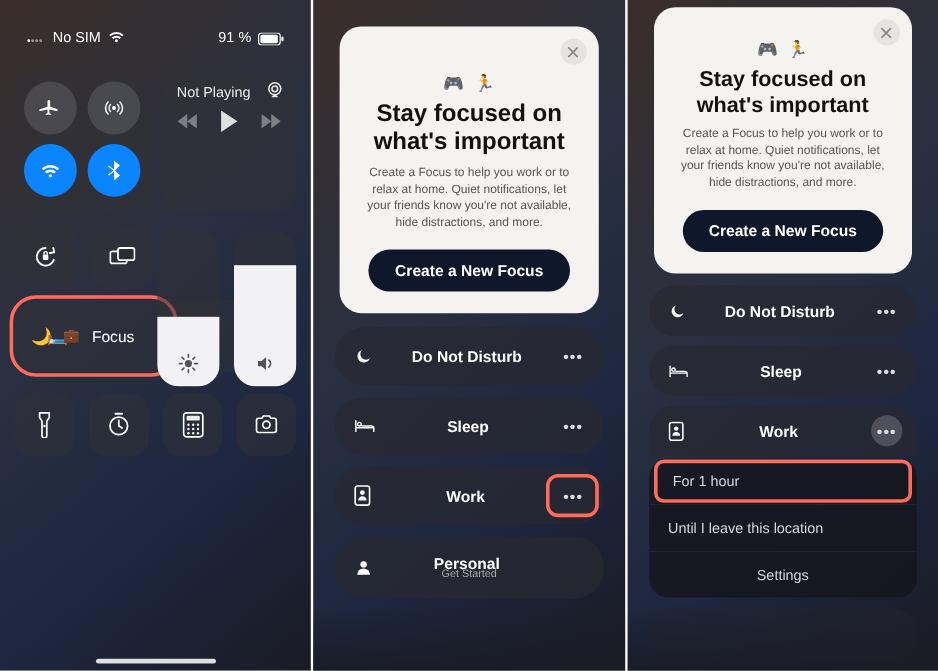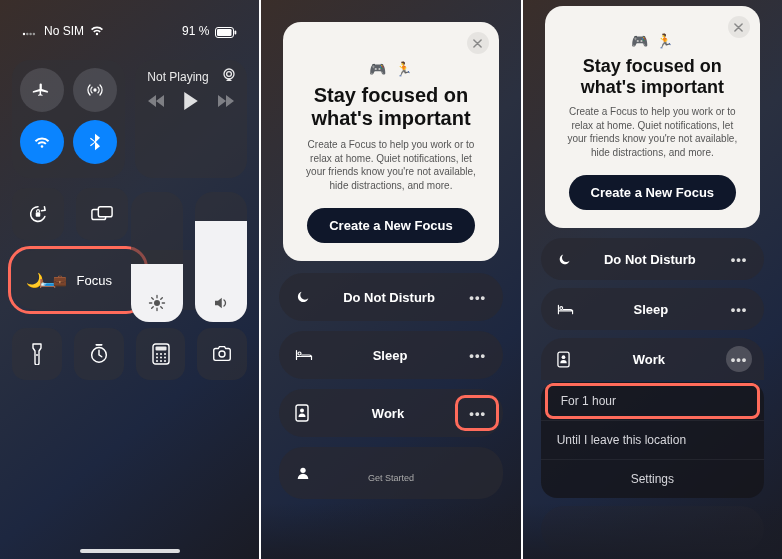--- a/index.html
+++ b/index.html
@@ -294,20 +294,21 @@
           <span class="more">•••</span>
           <div class="hl" style="right:4px;top:6px;width:44px;height:36px;border-radius:10px"></div>
         </div>
         <div class="fitem" style="height:52px">
           <span>
               <svg width="16" height="16" viewBox="0 0 24 24">
                 <circle cx="12" cy="8" r="4" fill="#fff"></circle>
                 <path d="M4 21a8 8 0 0116 0" fill="#fff"></path>
               </svg>
             </span>
+          <span class="lbl" style="margin-top:-8px">Personal</span>
           <span class="sub">Get Started</span>
         </div>
       </div>
       <div class="cut"></div>
     </div>
   </div>
 
   <div class="sep"></div>
 
   <div class="panel panel-c">

